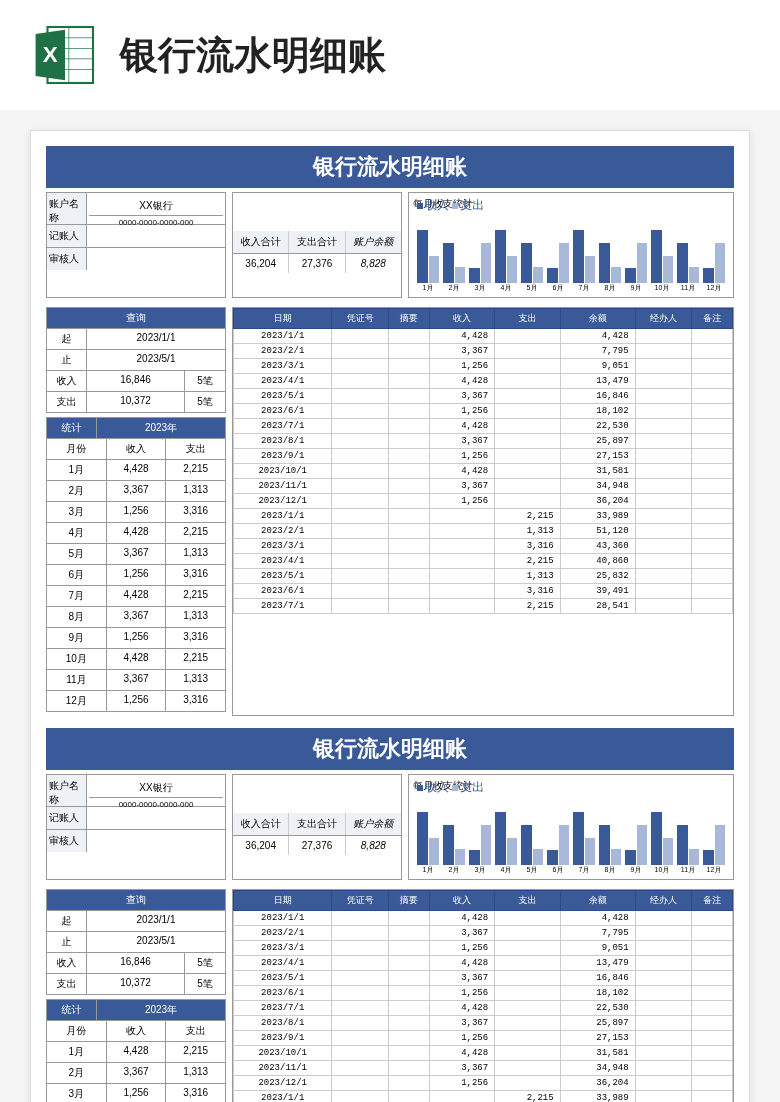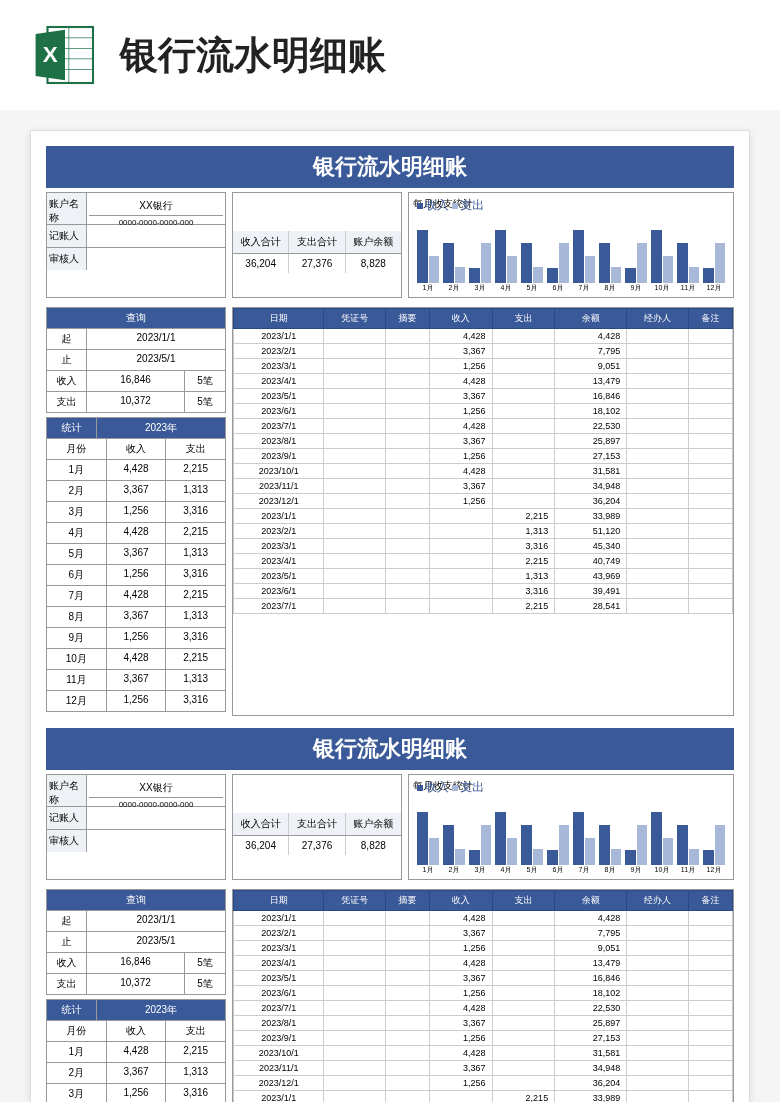--- a/index.html
+++ b/index.html
@@ -14,41 +14,41 @@
 .sheet-title{background:#3a5998;color:#fff;text-align:center;font-size:22px;font-weight:bold;padding:6px 0;}
 .top-row{display:flex;gap:6px;margin-top:4px;}
 .account-box{border:1px solid #999;width:180px;font-size:10px;}
 .account-box .row{display:flex;border-bottom:1px solid #999;}
 .account-box .row:last-child{border-bottom:none;}
 .account-box .lab{width:40px;background:#eef2f6;padding:4px 2px;border-right:1px solid #999;}
 .account-box .val{flex:1;padding:4px 2px;text-align:center;}
 .totals-box{width:170px;border:1px solid #999;font-size:10px;}
 .totals-box .trow{display:flex;}
 .totals-box .tcell{flex:1;text-align:center;padding:4px 2px;border-right:1px solid #ccc;}
-.totals-box .tcell:last-child{border-right:none;}
+.totals-box .tcell:last-child{border-right:none;font-style:italic;}
 .totals-box .thead{background:#eef2f6;border-bottom:1px solid #999;}
 .chart-box{flex:1;border:1px solid #999;padding:4px;position:relative;}
 .chart-title{font-size:10px;text-align:left;}
 .legend{font-size:12px;position:absolute;top:4px;left:8px;color:#3a5998;}
 .legend span{display:inline-block;width:6px;height:6px;background:#3a5998;margin-right:2px;}
 .legend .out{background:#a8b8d8;}
 .chart{display:flex;align-items:flex-end;height:60px;gap:4px;padding:0 4px;margin-top:12px;}
 .chart .grp{display:flex;gap:1px;align-items:flex-end;flex:1;}
 .chart .bar1{background:#3a5998;width:50%;}
 .chart .bar2{background:#a8b8d8;width:50%;}
 .chart-x{display:flex;font-size:7px;gap:4px;padding:0 4px;}
 .chart-x span{flex:1;text-align:center;}
 .mid-row{display:flex;gap:6px;margin-top:9px;}
 .left-col{width:180px;}
 .query-box,.stats-box{border:1px solid #999;font-size:10px;margin-bottom:4px;}
 .qhead{background:#3a5998;color:#fff;text-align:center;padding:3px;}
 .qrow{display:flex;border-top:1px solid #999;}
 .qrow .qc{flex:1;text-align:center;padding:3px 2px;border-right:1px solid #999;}
 .qrow .qc:last-child{border-right:none;}
-.main-table{flex:1;border:1px solid #999;font-size:9px;}
+.main-table{flex:1;border:1px solid #999;font-size:9px;font-family:Liberation Mono, monospace;}
 .main-table table{width:100%;border-collapse:collapse;}
 .main-table th{background:#3a5998;color:#fff;padding:3px 2px;font-size:9px;font-weight:normal;border:1px solid #2a4988;}
 .main-table td{border:1px solid #ccc;padding:2px 3px;text-align:center;height:14px;}
 .main-table td.num{text-align:right;padding-right:6px;}
 </style>
 </head>
 <body>
 
 <div class="header">
   <div class="excel-icon">
@@ -421,41 +421,41 @@
                   <td class="num">51,120</td>
                   <td></td>
                   <td></td>
                 </tr>
                 <tr>
                   <td>2023/3/1</td>
                   <td></td>
                   <td></td>
                   <td class="num"></td>
                   <td class="num">3,316</td>
-                  <td class="num">45,340</td>
+                  <td class="num">43,360</td>
                   <td></td>
                   <td></td>
                 </tr>
                 <tr>
                   <td>2023/4/1</td>
                   <td></td>
                   <td></td>
                   <td class="num"></td>
                   <td class="num">2,215</td>
-                  <td class="num">40,749</td>
+                  <td class="num">40,860</td>
                   <td></td>
                   <td></td>
                 </tr>
                 <tr>
                   <td>2023/5/1</td>
                   <td></td>
                   <td></td>
                   <td class="num"></td>
                   <td class="num">1,313</td>
-                  <td class="num">43,969</td>
+                  <td class="num">25,832</td>
                   <td></td>
                   <td></td>
                 </tr>
                 <tr>
                   <td>2023/6/1</td>
                   <td></td>
                   <td></td>
                   <td class="num"></td>
                   <td class="num">3,316</td>
                   <td class="num">39,491</td>

